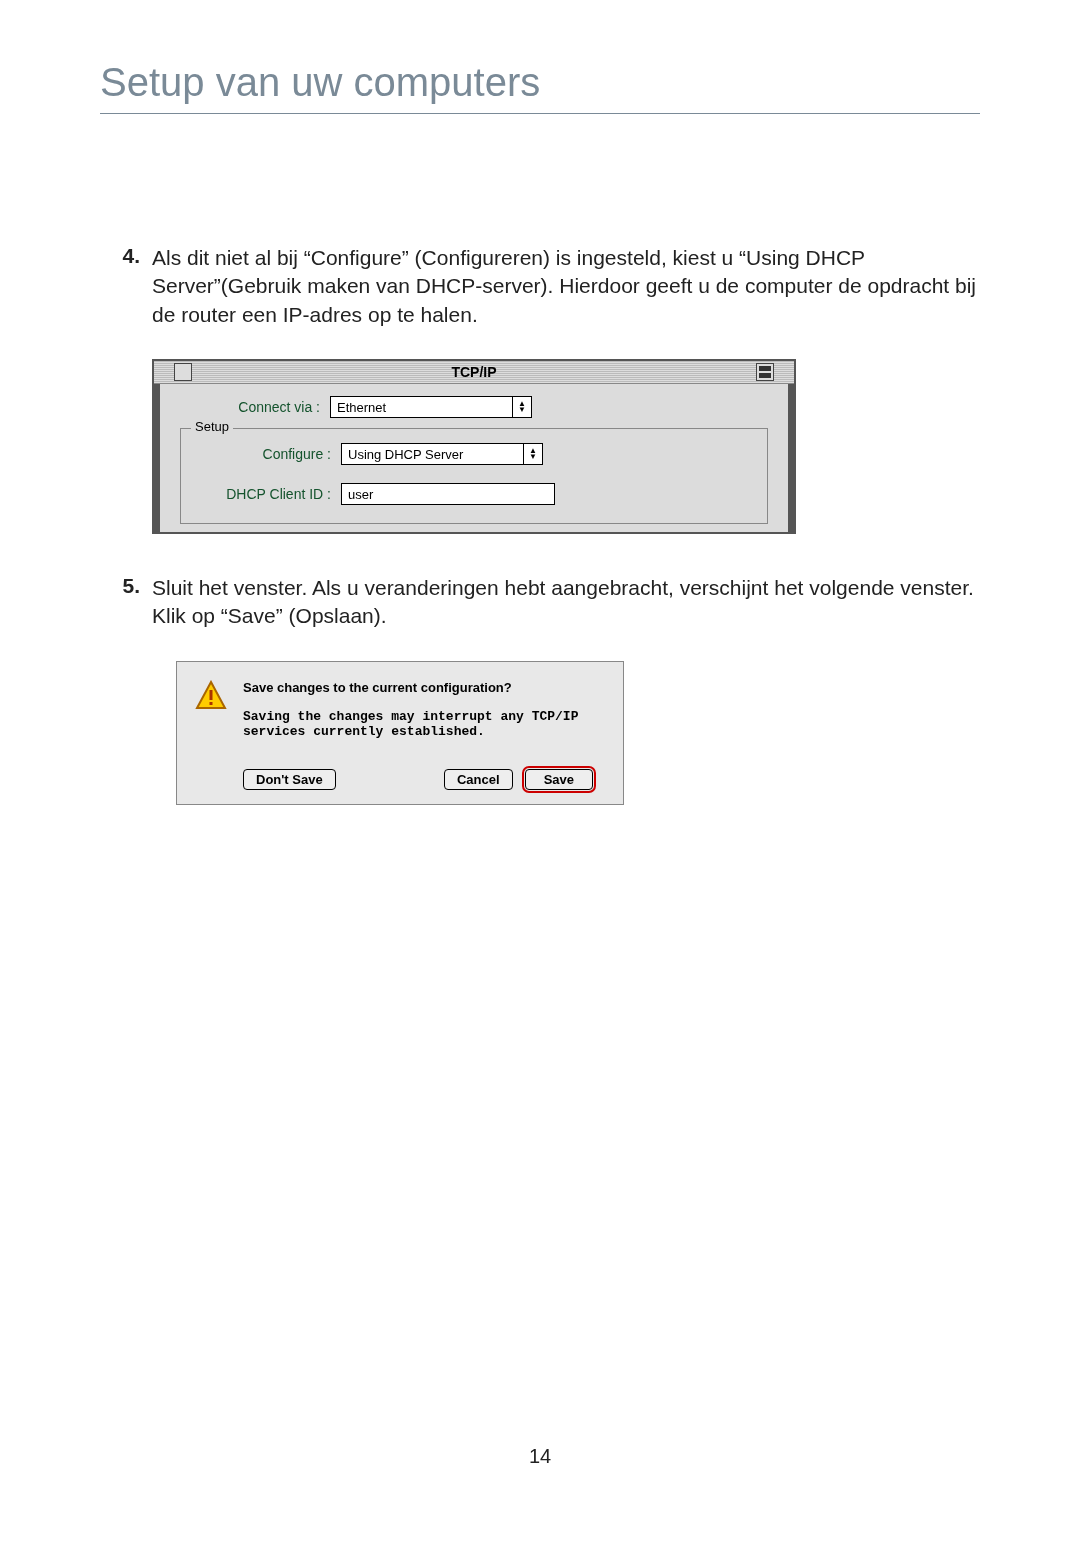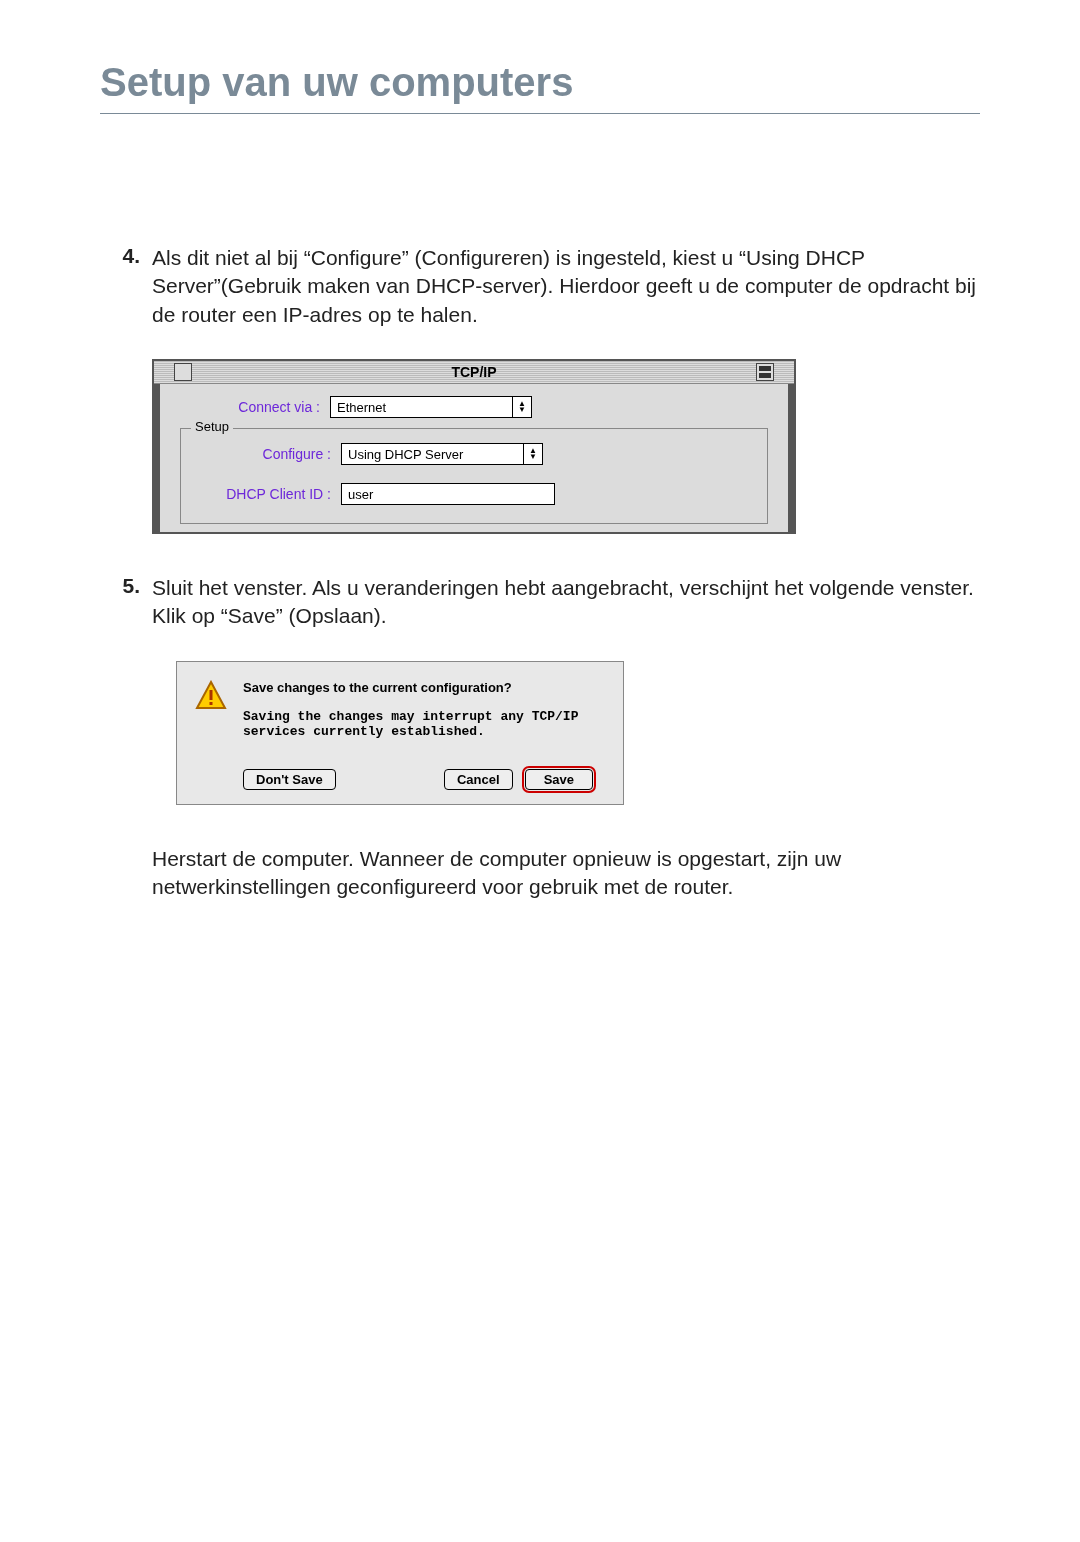--- a/index.html
+++ b/index.html
@@ -11,21 +11,21 @@
   }
   .page {
     padding: 60px 100px 40px 100px;
   }
   .page-title {
     font-size: 40px;
     color: #7a8a97;
     border-bottom: 1px solid #7a8a97;
     padding-bottom: 8px;
     margin-bottom: 130px;
-    font-weight: 700;
+    font-weight: 400;
   }
   .step {
     display: flex;
     margin-bottom: 30px;
   }
   .step-num {
     width: 40px;
     flex: 0 0 40px;
     text-align: right;
     font-weight: bold;
@@ -81,21 +81,21 @@
   .tcp-body {
     background:#dcdcdc;
     padding: 12px 20px 8px 20px;
     border-left: 6px solid #555;
     border-right: 6px solid #555;
   }
   .row {
     display:flex; align-items:center; margin-bottom:10px;
   }
   .row label {
-    width: 140px; text-align:right; margin-right:10px; font-size:14px; color:#6d28d9;
+    width: 140px; text-align:right; margin-right:10px; font-size:14px; color:#14532d;
   }
   .combo {
     border:1px solid #000; background:#fff; height:20px;
     display:flex; align-items:center; min-width:200px;
   }
   .combo span { flex:1; padding:0 6px; font-size:13px;}
   .combo .arr {
     width:18px; height:100%; border-left:1px solid #000;
     display:flex; flex-direction:column; align-items:center; justify-content:center;
     font-size:8px; line-height:6px;
@@ -222,20 +222,16 @@
       </div>
       <div class="dlg-btns">
         <div class="btn">Don't Save</div>
         <div class="btn-spacer"></div>
         <div class="btn">Cancel</div>
         <div class="btn save">Save</div>
       </div>
     </div>
   </div>
 
-  <div class="step">
-    <div class="step-num"></div>
-    <div class="step-body">Herstart de computer. Wanneer de computer opnieuw is opgestart, zijn uw netwerkinstellingen geconfigureerd voor gebruik met de router.</div>
-  </div>
 
   <div class="page-number">14</div>
 
 </div>
 
 </body></html>

